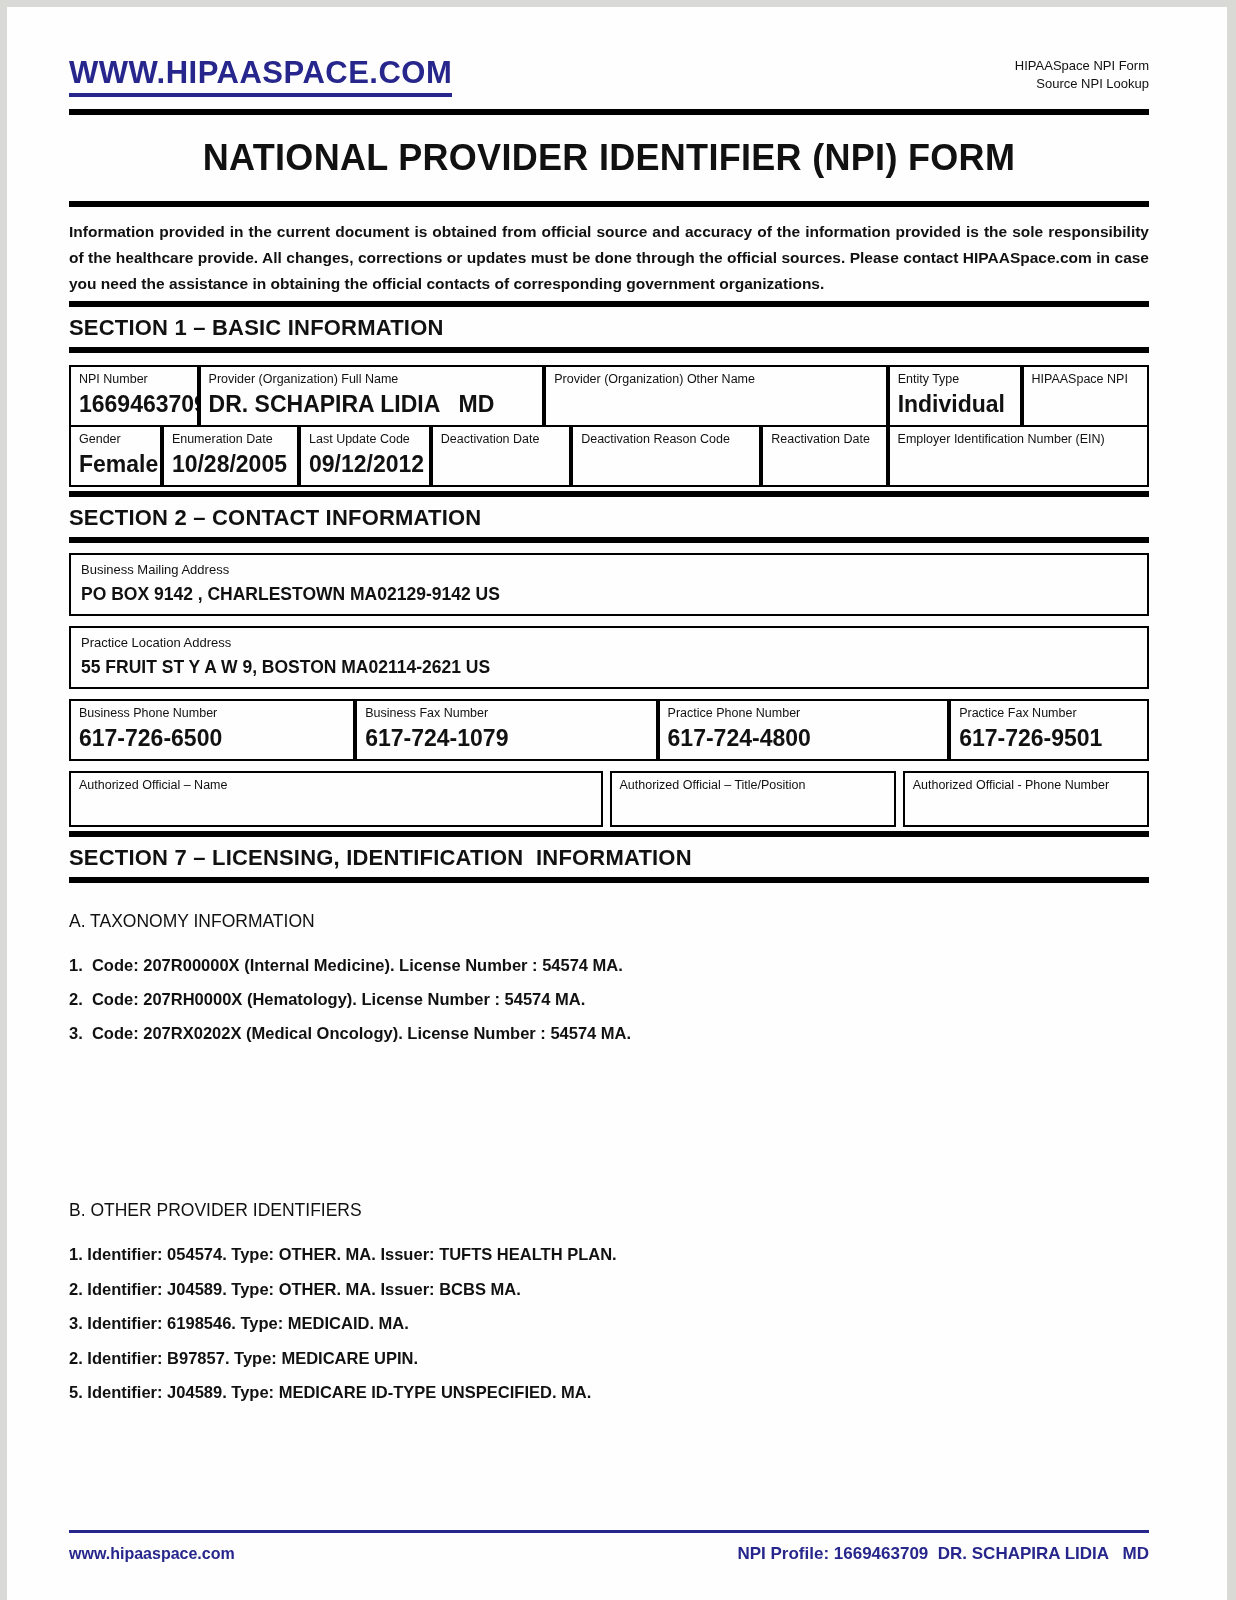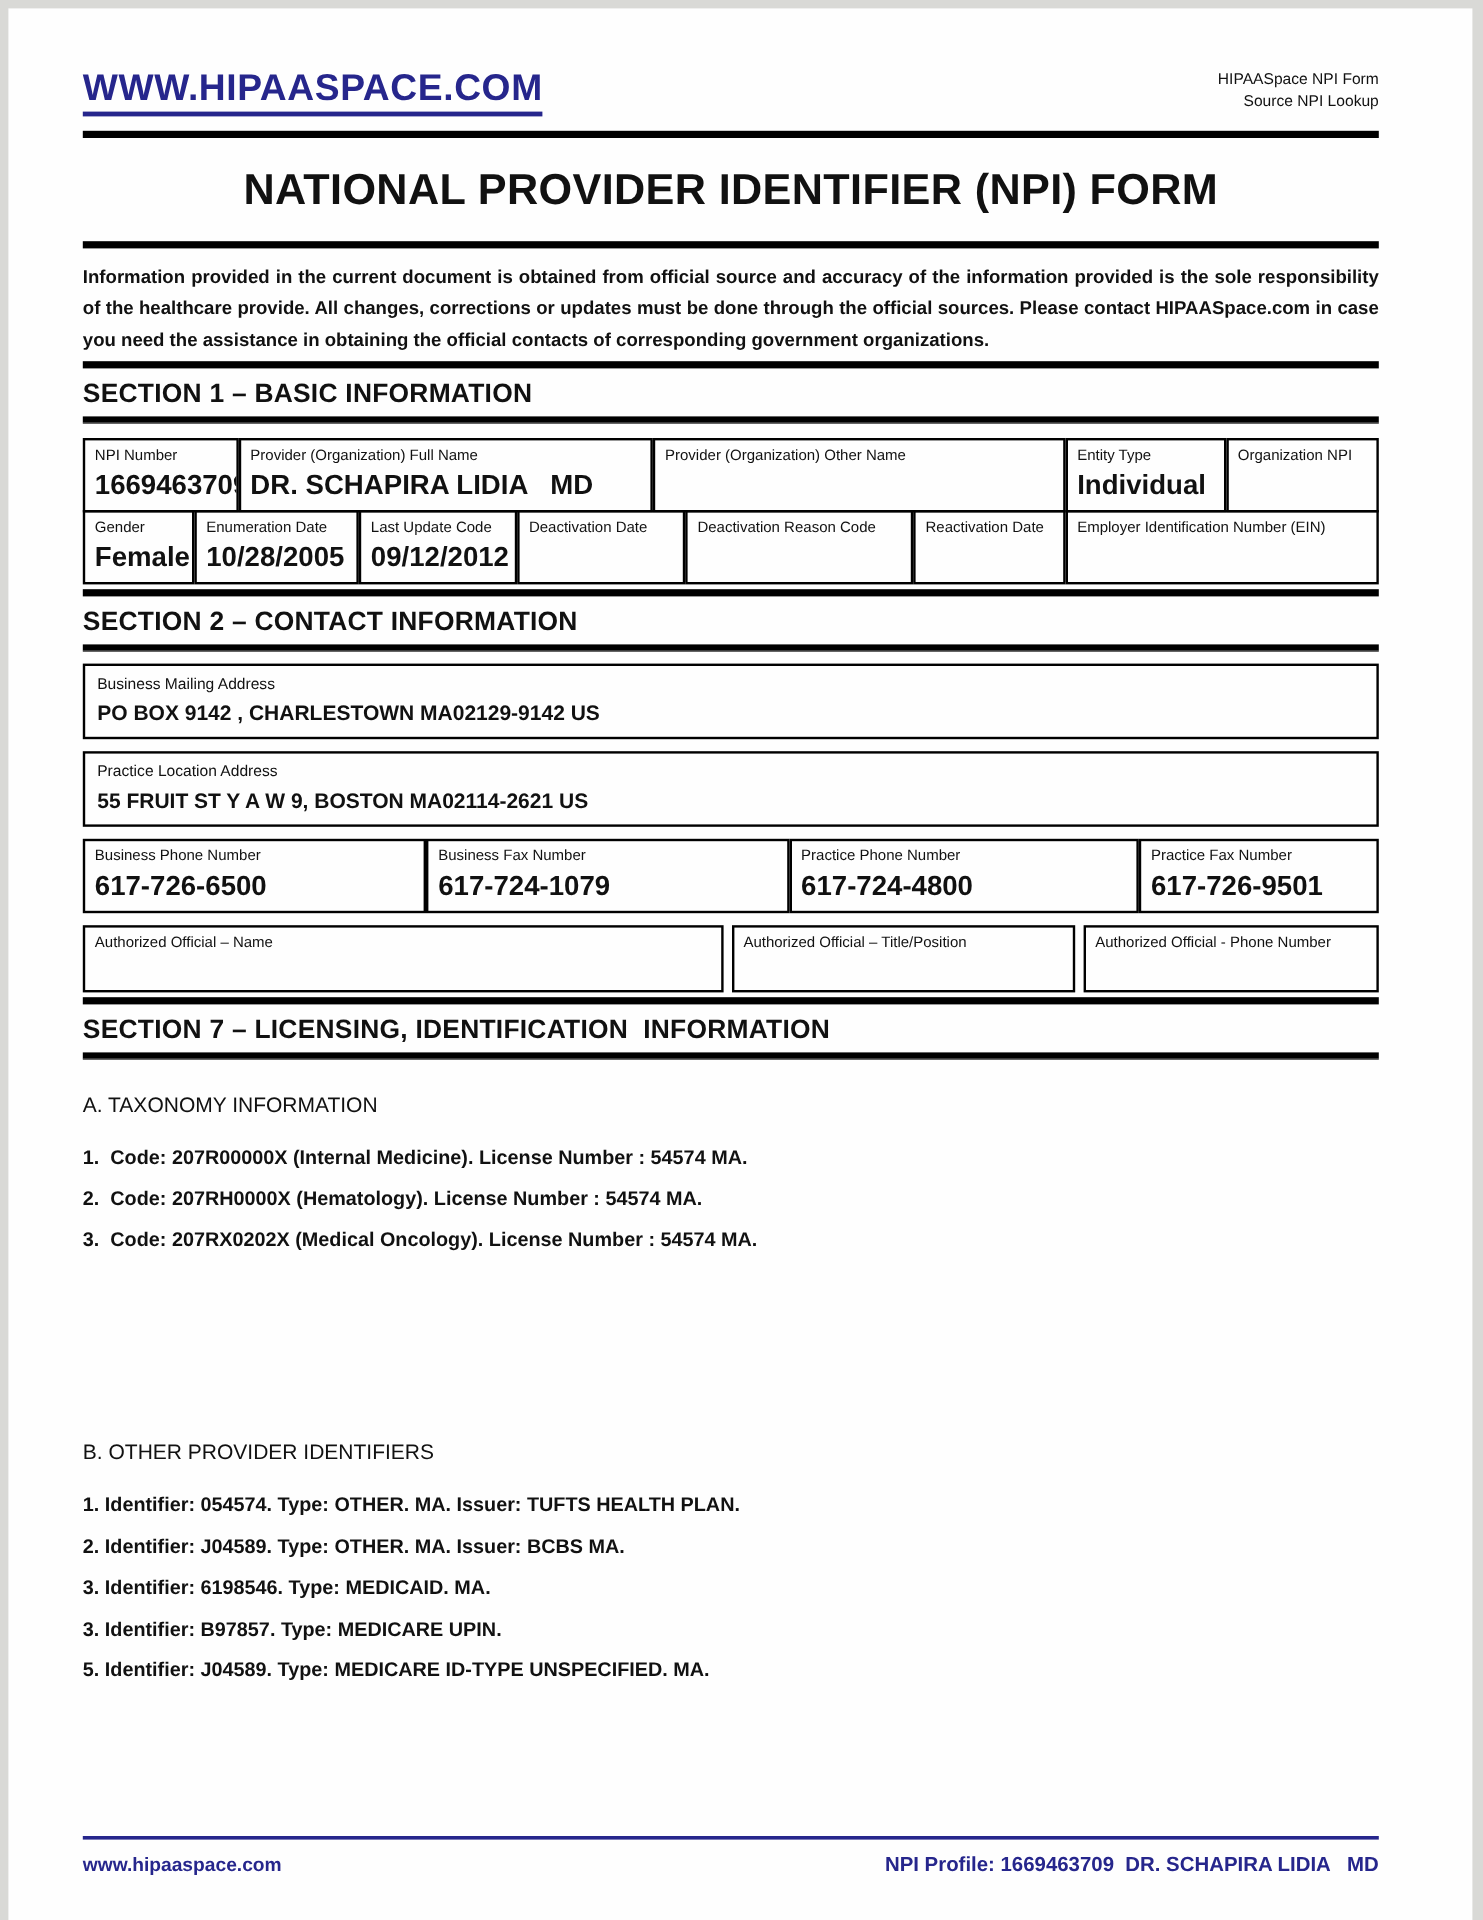--- a/index.html
+++ b/index.html
@@ -128,21 +128,21 @@
       </div>
       <div class="fcell w-othername">
         <div class="flabel">Provider (Organization) Other Name</div>
         <div class="fvalue"></div>
       </div>
       <div class="fcell w-entity">
         <div class="flabel">Entity Type</div>
         <div class="fvalue">Individual</div>
       </div>
       <div class="fcell w-repl">
-        <div class="flabel">Organization NPI</div>
+        <div class="flabel">HIPAASpace NPI</div>
         <div class="fvalue"></div>
       </div>
     </div>
 
     <div class="fieldrow joined">
       <div class="fcell w-gender">
         <div class="flabel">Gender</div>
         <div class="fvalue">Female</div>
       </div>
       <div class="fcell w-enum">
@@ -234,21 +234,21 @@
       <div class="item">1.  Code: 207R00000X (Internal Medicine). License Number : 54574 MA.</div>
       <div class="item">2.  Code: 207RH0000X (Hematology). License Number : 54574 MA.</div>
       <div class="item">3.  Code: 207RX0202X (Medical Oncology). License Number : 54574 MA.</div>
     </div>
 
     <div class="subhead gap-before-b">B. OTHER PROVIDER IDENTIFIERS</div>
     <div class="item-list idents">
       <div class="item">1. Identifier: 054574. Type: OTHER. MA. Issuer: TUFTS HEALTH PLAN.</div>
       <div class="item">2. Identifier: J04589. Type: OTHER. MA. Issuer: BCBS MA.</div>
       <div class="item">3. Identifier: 6198546. Type: MEDICAID. MA.</div>
-      <div class="item">3. Identifier: B97857. Type: MEDICARE UPIN.</div>
+      <div class="item">2. Identifier: B97857. Type: MEDICARE UPIN.</div>
       <div class="item">5. Identifier: J04589. Type: MEDICARE ID-TYPE UNSPECIFIED. MA.</div>
     </div>
   </section>
 
   <div class="footer">
     <div class="footer-rule"></div>
     <div class="footer-row">
       <a class="footer-site">www.hipaaspace.com</a>
       <div class="footer-profile">NPI Profile: 1669463709  DR. SCHAPIRA LIDIA   MD</div>
     </div>

